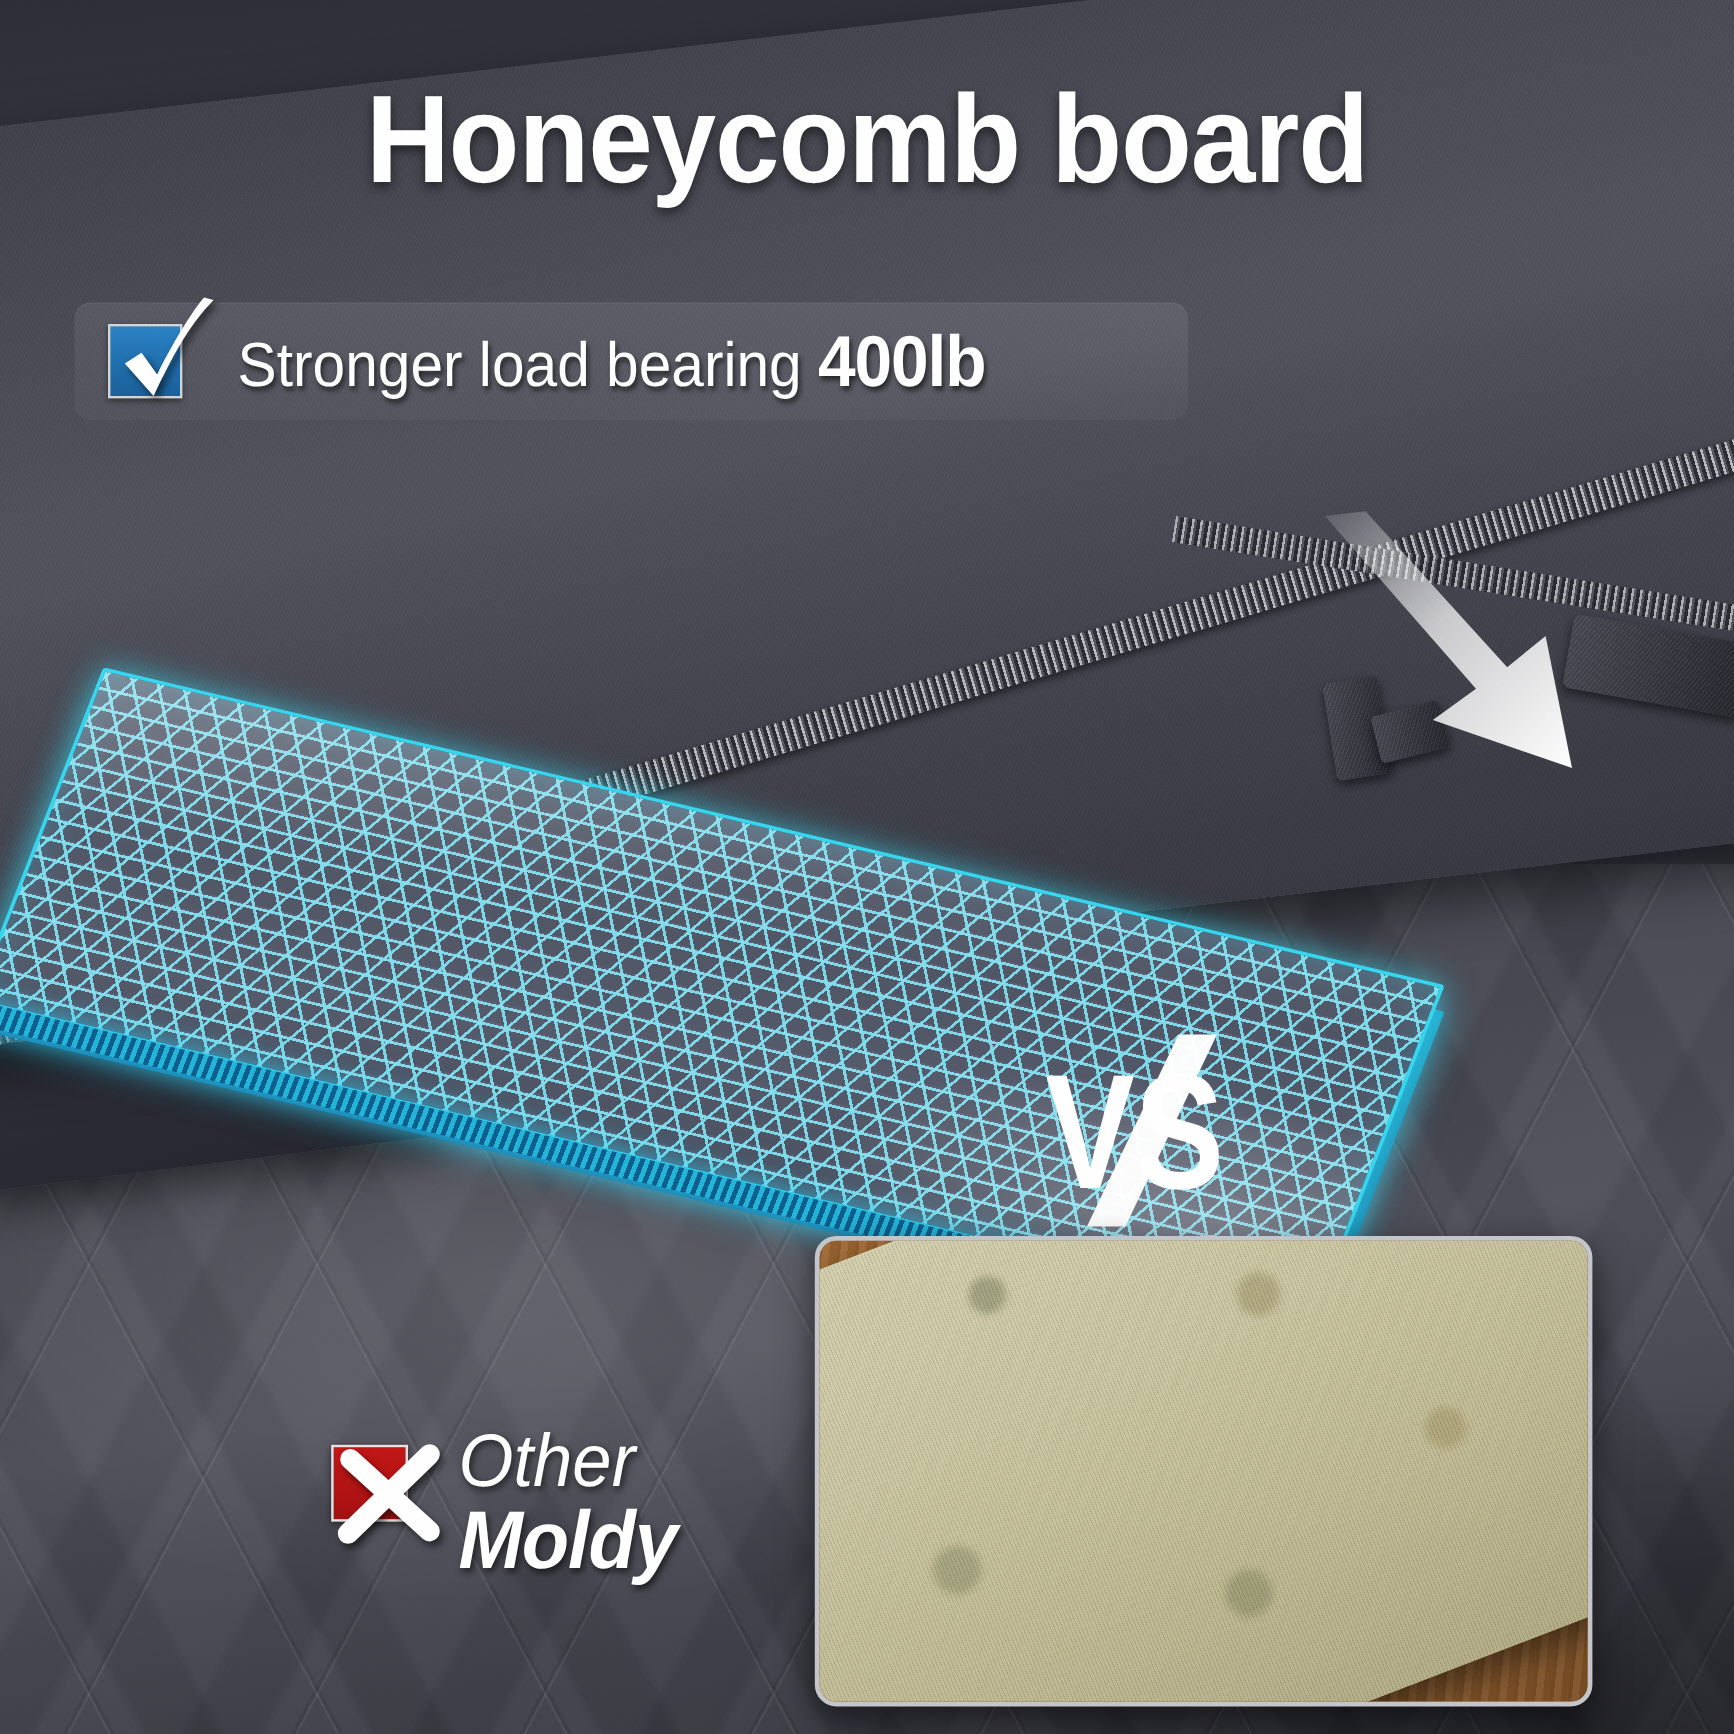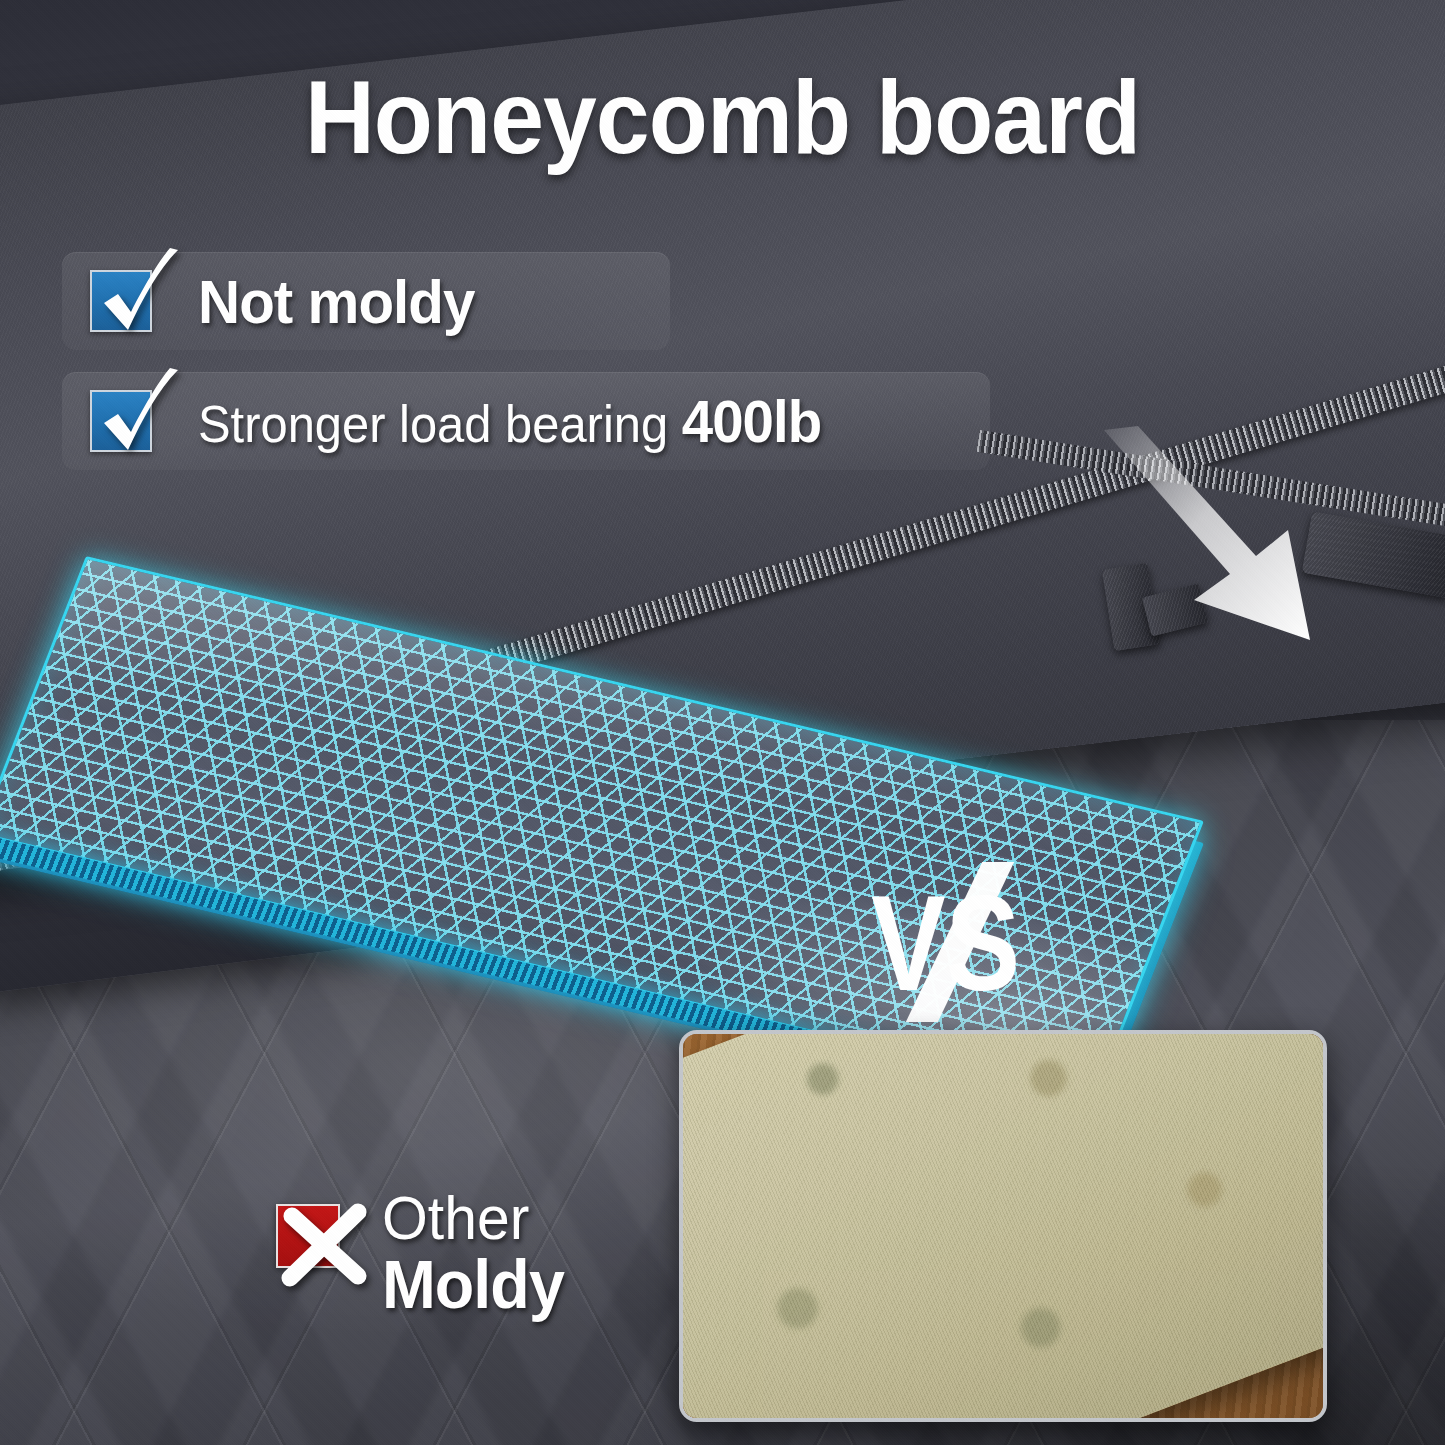--- a/index.html
+++ b/index.html
@@ -217,21 +217,21 @@
   .xbox{
     position:absolute;left:0;top:18px;width:64px;height:64px;
     background:linear-gradient(180deg,#c31616,#a50f0f);
     border:2px solid #e8e2e2;
     box-shadow:0 2px 6px rgba(0,0,0,.5);
   }
   .xmark{
     position:absolute;left:-6px;top:-10px;width:104px;height:104px;
     filter:drop-shadow(3px 4px 3px rgba(0,0,0,.55));
   }
-  .other-text{position:absolute;left:106px;top:0;color:#fff;text-shadow:2px 3px 6px rgba(0,0,0,.65);}
+  .other-text{position:absolute;left:106px;top:0;color:#fff;text-shadow:2px 3px 6px rgba(0,0,0,.65);font-style:italic;}
   .other-text .l1{font-size:62px;font-weight:normal;line-height:1.02;transform:scaleX(.95);transform-origin:left center;}
   .other-text .l2{font-size:68px;font-weight:bold;line-height:1.05;letter-spacing:-1px;transform:scaleX(.95);transform-origin:left center;}
 
   
   .photo{
     position:absolute;left:679px;top:1030px;width:648px;height:392px;
     border:4px solid #c3c6cb;border-radius:18px;overflow:hidden;
     box-shadow:0 10px 28px rgba(0,0,0,.55);
     background:#8a5a2b;
   }
@@ -327,28 +327,20 @@
 
   <svg class="vs" viewBox="0 0 180 160">
     <text x="4" y="128" font-family="Liberation Sans, sans-serif" font-size="136" font-weight="bold" fill="#ffffff" transform="scale(0.82,1)">VS</text>
     <path d="M118 -8 L150 -8 L66 168 L34 168 Z" fill="#ffffff" opacity="0.98"></path>
   </svg>
 
   <div class="title">Honeycomb board</div>
 
   <div class="features">
 
-    <div class="feature-row r1">
-      <div class="cbox">
-        <svg class="tick" viewBox="0 0 86 88">
-          <path d="M72 2 C60 16 44 44 33 66 L20 48 L6 57 L30 84 C45 52 60 24 80 4 Z" fill="#ffffff"></path>
-        </svg>
-      </div>
-      <div class="feat-label bold">Not moldy</div>
-    </div>
 
     <div class="feature-row wide">
       <div class="cbox">
         <svg class="tick" viewBox="0 0 86 88">
           <path d="M72 2 C60 16 44 44 33 66 L20 48 L6 57 L30 84 C45 52 60 24 80 4 Z" fill="#ffffff"></path>
         </svg>
       </div>
       <div class="feat-label mix">
         <span>Stronger load bearing </span><span class="strong">400lb</span>
       </div>

